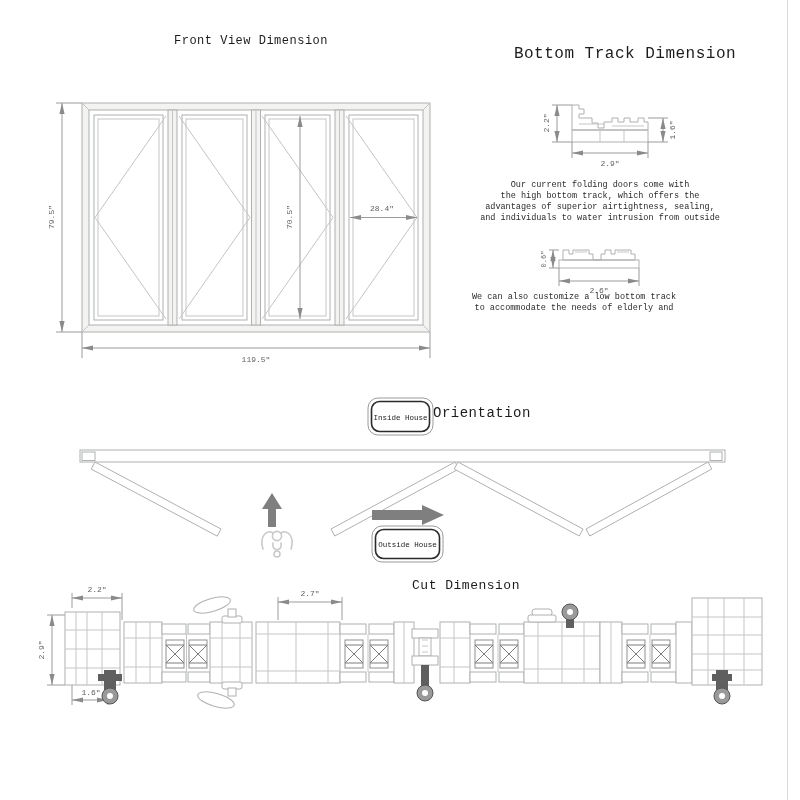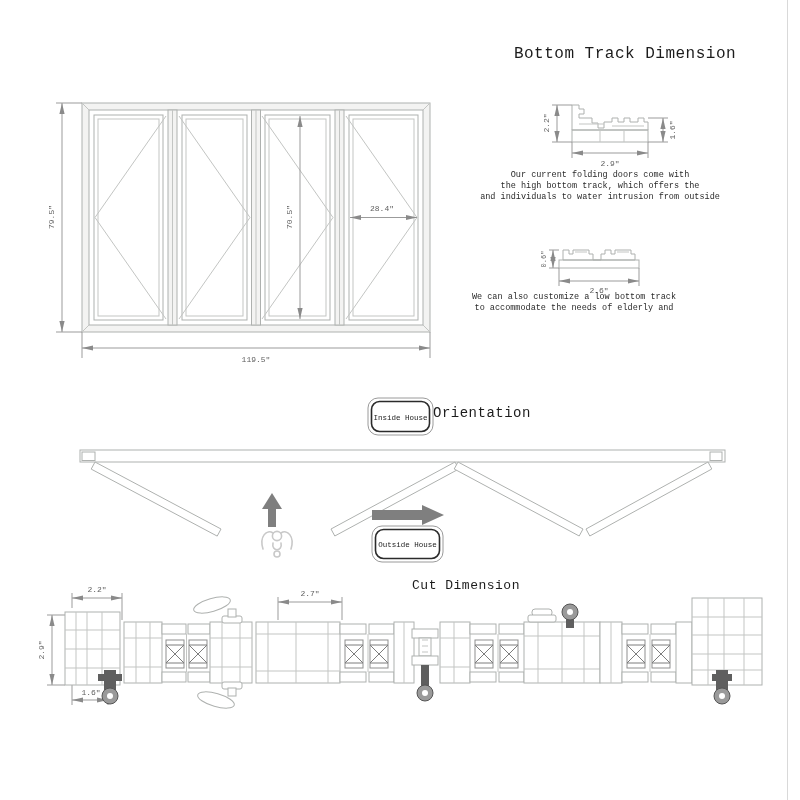--- a/index.html
+++ b/index.html
@@ -23,20 +23,21 @@
   .xln{stroke:#7d7d7d;stroke-width:1;fill:none;}
   .arrow{fill:#7f7f7f;stroke:none;}
 </style>
 </head>
 <body>
 
 <div id="sheet">
 
   <div class="abs" style="left:787px;top:0;width:1px;height:800px;background:#d9d9d9;"></div>
 
+  <div class="abs title center" style="left:101px;top:34px;width:300px;font-size:12px;">Front View Dimension</div>
 
   <svg style="left:40px;top:90px;" width="420" height="285" viewBox="0 0 420 285">
     <defs>
       <marker id="arr" markerUnits="userSpaceOnUse" markerWidth="12" markerHeight="8" refX="11" refY="4" orient="auto-start-reverse">
         <path d="M11,4 L0,1.4 L0,6.6 Z" fill="#8a8a8a"></path>
       </marker>
     </defs>
 
     <g>
       <rect class="fil" x="42" y="13" width="348" height="229"></rect>
@@ -131,23 +132,24 @@
       <text text-anchor="middle" transform="rotate(-90 135 38)" x="135" y="38">1.6"</text>
     </g>
     <g>
       <line class="dim" x1="32" y1="50" x2="32" y2="66"></line>
       <line class="dim" x1="108" y1="50" x2="108" y2="66"></line>
       <line class="dim" x1="32" y1="61" x2="108" y2="61" marker-start="url(#arr)" marker-end="url(#arr)"></line>
       <text text-anchor="middle" x="70" y="74">2.9"</text>
     </g>
   </svg>
 
-  <div class="abs note center" style="left:450px;top:170px;width:300px;font-family:Liberation Mono, monospace;">
+  <div class="abs note center" style="left:450px;top:180px;width:300px;font-family:Liberation Mono, monospace;">
     <div>Our current folding doors come with</div>
     <div>the high bottom track, which offers the</div>
+    <div>advantages of superior airtightness, sealing,</div>
     <div>and individuals to water intrusion from outside</div>
   </div>
 
   <svg style="left:545px;top:240px;" width="130" height="58" viewBox="0 0 130 58">
     <g>
       <path class="ln" d="M18,20 L18,10 L24,10 L24,14 L28,14 L28,10 L44,10 L44,14 L48,14 L48,20
                            L56,20 L56,14 L60,14 L60,10 L66,10 L66,14 L70,14 L70,10 L86,10 L86,14 L90,14 L90,20 Z"></path>
       <rect class="ln" x="14" y="20" width="80" height="8"></rect>
       <line class="lite" x1="30" y1="12" x2="42" y2="12"></line>
       <line class="lite" x1="72" y1="12" x2="84" y2="12"></line>

